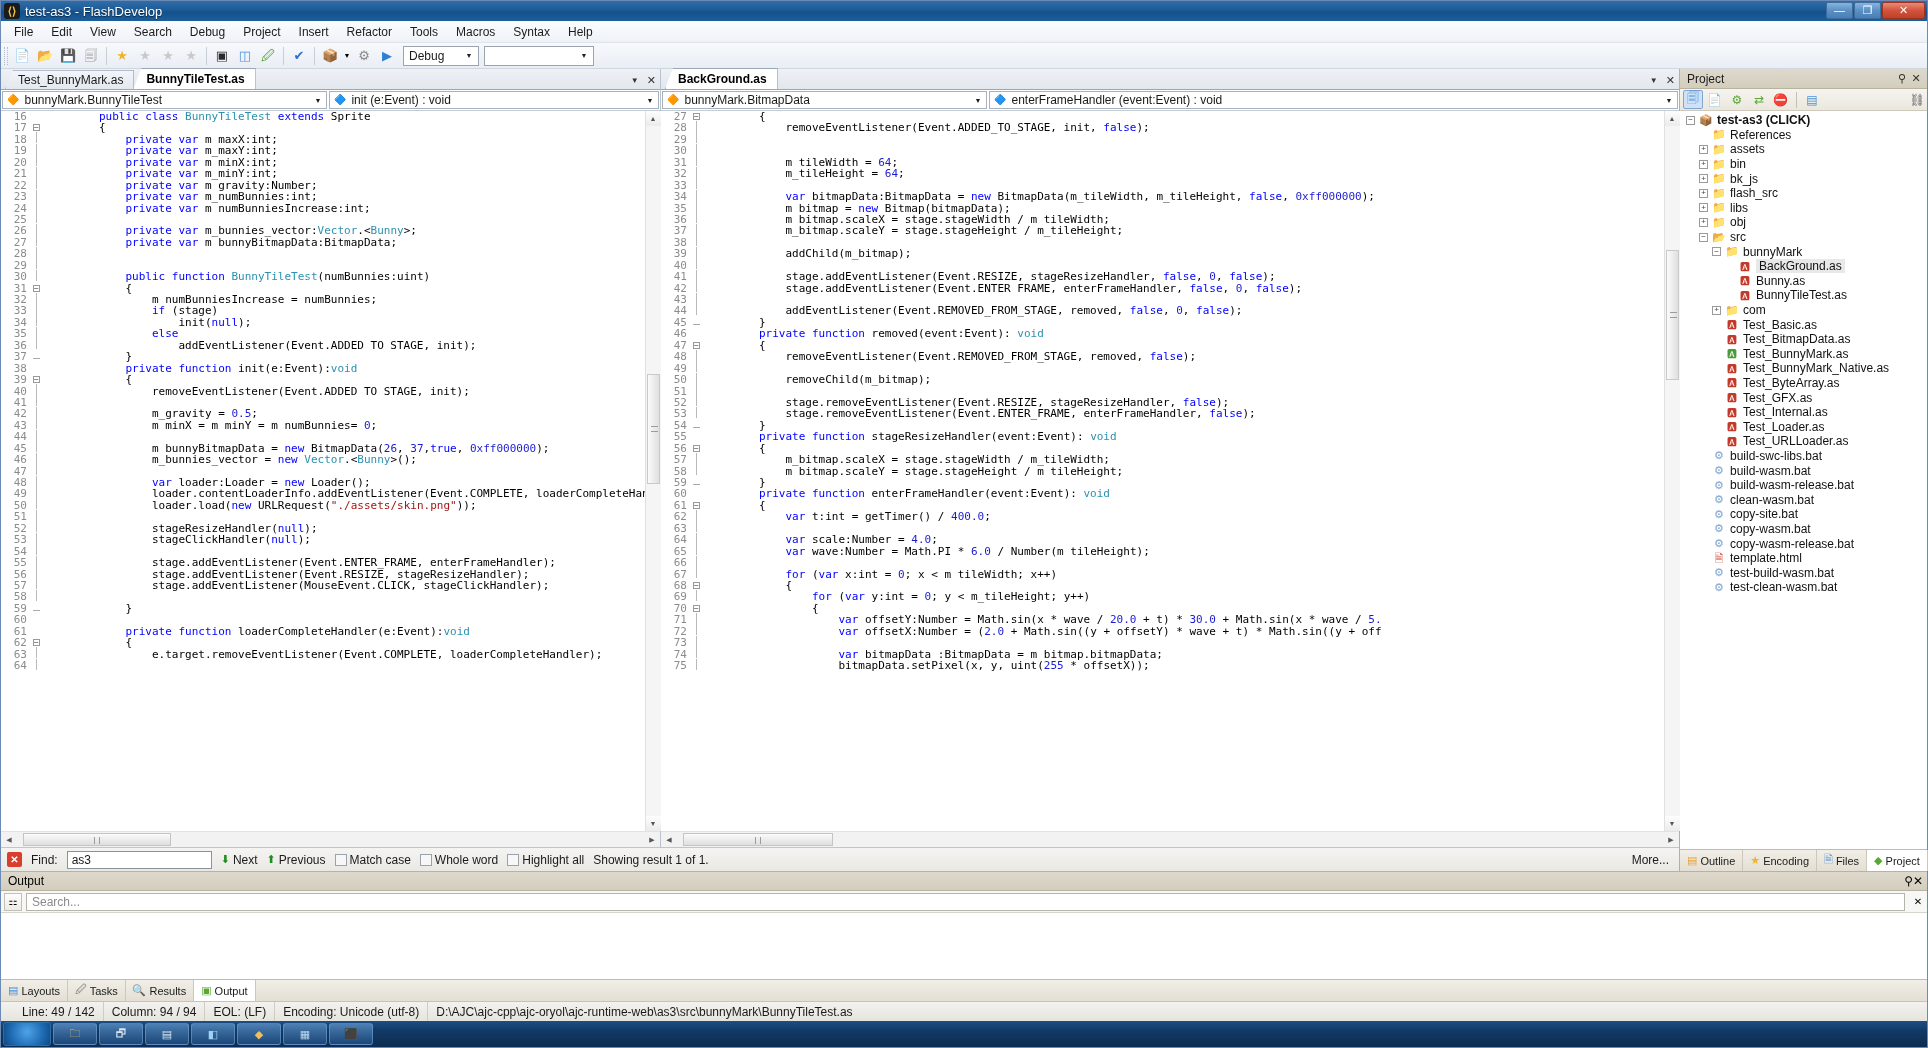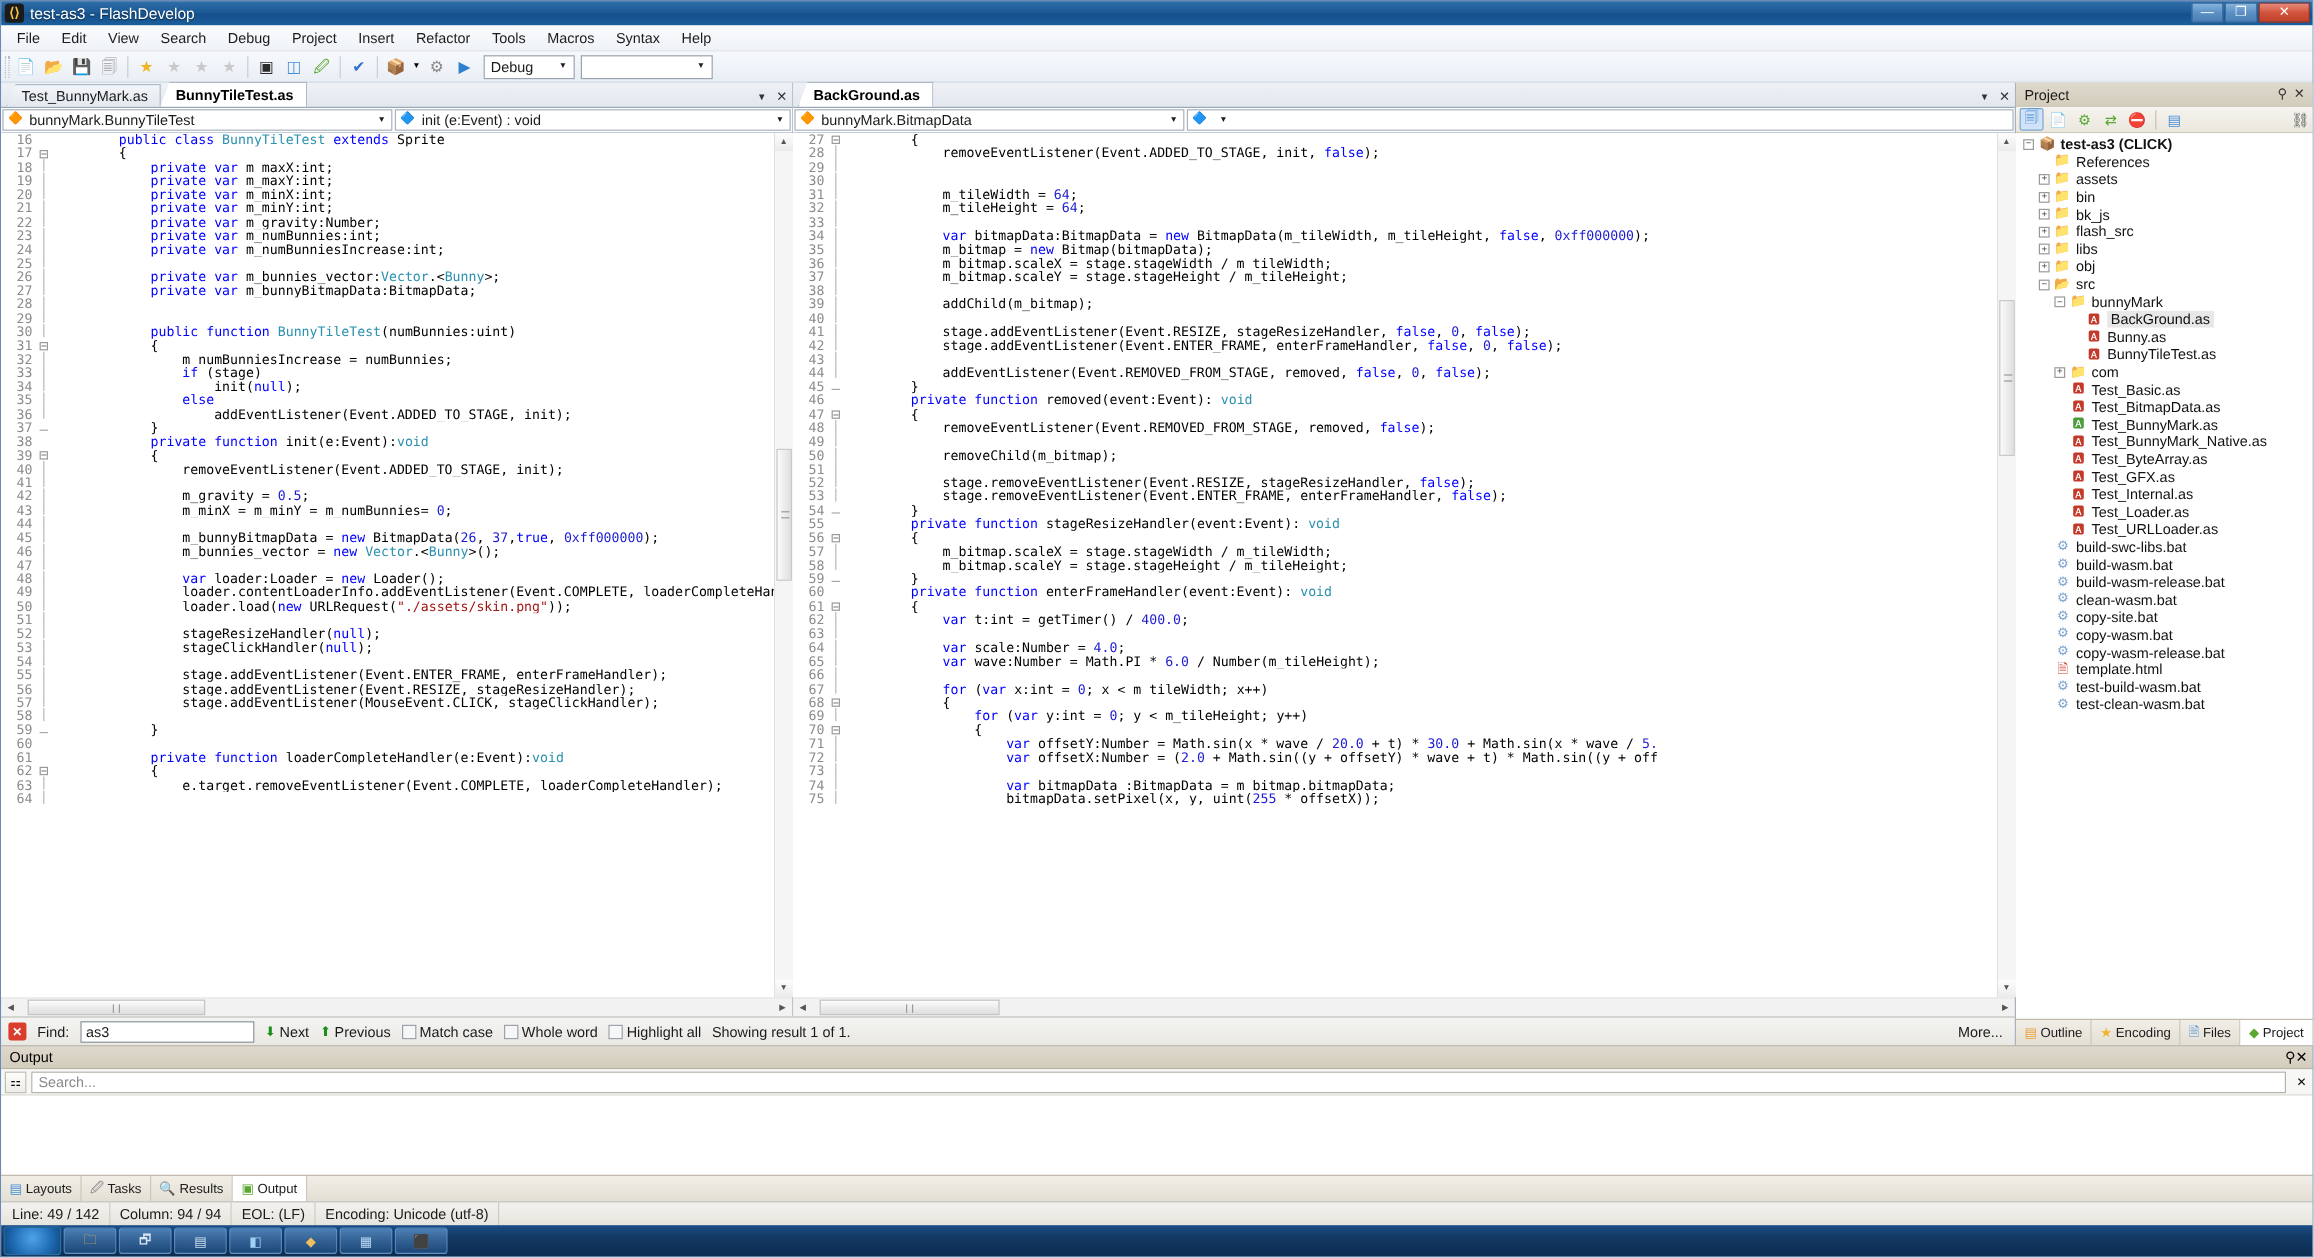--- a/index.html
+++ b/index.html
@@ -298,21 +298,21 @@
   }
 
   
   .statusbar {
     height: 20px; flex: 0 0 20px; display: flex; align-items: center;
     background: linear-gradient(180deg,#f3f2ef 0%, #e6e4dd 100%);
     border-top: 1px solid #c6c3ba;
     font-size: 12px; color: #1a1a1a;
   }
   .sb-cell { padding: 0 8px; border-right: 1px solid #cfccc3; height: 20px; display: flex; align-items: center; white-space: nowrap;}
-  .sb-cell.first { padding-left: 9px; }
+  .sb-cell.first { padding-left: 21px; }
   .sb-cell.last { border-right: none; }
 
   
   .taskbar {
     height: 26px; flex: 0 0 26px;
     background: linear-gradient(180deg,#1b4f86 0%, #123a66 35%, #0d2c50 100%);
     display: flex; align-items: center; gap: 2px; padding-left: 2px;
     position: relative;
   }
   .taskbar .start {
@@ -480,20 +480,21 @@
             </div>
           </div>
           <div class="navrow">
             <div class="navcombo" style="flex:0 0 325px">
               <span class="nico">🔶</span>
               <span class="nlbl">bunnyMark.BitmapData</span>
               <span class="carrow">▼</span>
             </div>
             <div class="navcombo" style="flex:1 1 auto">
               <span class="nico">🔷</span>
+              <span class="nlbl">enterFrameHandler (event:Event) : void</span>
               <span class="carrow">▼</span>
             </div>
           </div>
           <div class="codewrap">
             <div class="code" id="right-code"><div class="cline"><span class="gutter">27</span><span class="fold"><span class="box">−</span></span><span class="ctext">        {</span></div><div class="cline"><span class="gutter">28</span><span class="fold"><span class="bar"></span></span><span class="ctext">            removeEventListener(Event.ADDED_TO_STAGE, init, <span class="kw">false</span>);</span></div><div class="cline"><span class="gutter">29</span><span class="fold"><span class="bar"></span></span><span class="ctext">&nbsp;</span></div><div class="cline"><span class="gutter">30</span><span class="fold"><span class="bar"></span></span><span class="ctext">&nbsp;</span></div><div class="cline"><span class="gutter">31</span><span class="fold"><span class="bar"></span></span><span class="ctext">            m_tileWidth = <span class="num">64</span>;</span></div><div class="cline"><span class="gutter">32</span><span class="fold"><span class="bar"></span></span><span class="ctext">            m_tileHeight = <span class="num">64</span>;</span></div><div class="cline"><span class="gutter">33</span><span class="fold"><span class="bar"></span></span><span class="ctext">&nbsp;</span></div><div class="cline"><span class="gutter">34</span><span class="fold"><span class="bar"></span></span><span class="ctext">            <span class="kw">var </span>bitmapData:BitmapData = <span class="kw">new </span>BitmapData(m_tileWidth, m_tileHeight, <span class="kw">false</span>, <span class="num">0xff000000</span>);</span></div><div class="cline"><span class="gutter">35</span><span class="fold"><span class="bar"></span></span><span class="ctext">            m_bitmap = <span class="kw">new </span>Bitmap(bitmapData);</span></div><div class="cline"><span class="gutter">36</span><span class="fold"><span class="bar"></span></span><span class="ctext">            m_bitmap.scaleX = stage.stageWidth / m_tileWidth;</span></div><div class="cline"><span class="gutter">37</span><span class="fold"><span class="bar"></span></span><span class="ctext">            m_bitmap.scaleY = stage.stageHeight / m_tileHeight;</span></div><div class="cline"><span class="gutter">38</span><span class="fold"><span class="bar"></span></span><span class="ctext">&nbsp;</span></div><div class="cline"><span class="gutter">39</span><span class="fold"><span class="bar"></span></span><span class="ctext">            addChild(m_bitmap);</span></div><div class="cline"><span class="gutter">40</span><span class="fold"><span class="bar"></span></span><span class="ctext">&nbsp;</span></div><div class="cline"><span class="gutter">41</span><span class="fold"><span class="bar"></span></span><span class="ctext">            stage.addEventListener(Event.RESIZE, stageResizeHandler, <span class="kw">false</span>, <span class="num">0</span>, <span class="kw">false</span>);</span></div><div class="cline"><span class="gutter">42</span><span class="fold"><span class="bar"></span></span><span class="ctext">            stage.addEventListener(Event.ENTER_FRAME, enterFrameHandler, <span class="kw">false</span>, <span class="num">0</span>, <span class="kw">false</span>);</span></div><div class="cline"><span class="gutter">43</span><span class="fold"><span class="bar"></span></span><span class="ctext">&nbsp;</span></div><div class="cline"><span class="gutter">44</span><span class="fold"><span class="bar"></span></span><span class="ctext">            addEventListener(Event.REMOVED_FROM_STAGE, removed, <span class="kw">false</span>, <span class="num">0</span>, <span class="kw">false</span>);</span></div><div class="cline"><span class="gutter">45</span><span class="fold"><span class="endbar"></span></span><span class="ctext">        }</span></div><div class="cline"><span class="gutter">46</span><span class="fold"></span><span class="ctext">        <span class="kw">private function </span>removed(event:Event): <span class="kw2">void</span></span></div><div class="cline"><span class="gutter">47</span><span class="fold"><span class="box">−</span></span><span class="ctext">        {</span></div><div class="cline"><span class="gutter">48</span><span class="fold"><span class="bar"></span></span><span class="ctext">            removeEventListener(Event.REMOVED_FROM_STAGE, removed, <span class="kw">false</span>);</span></div><div class="cline"><span class="gutter">49</span><span class="fold"><span class="bar"></span></span><span class="ctext">&nbsp;</span></div><div class="cline"><span class="gutter">50</span><span class="fold"><span class="bar"></span></span><span class="ctext">            removeChild(m_bitmap);</span></div><div class="cline"><span class="gutter">51</span><span class="fold"><span class="bar"></span></span><span class="ctext">&nbsp;</span></div><div class="cline"><span class="gutter">52</span><span class="fold"><span class="bar"></span></span><span class="ctext">            stage.removeEventListener(Event.RESIZE, stageResizeHandler, <span class="kw">false</span>);</span></div><div class="cline"><span class="gutter">53</span><span class="fold"><span class="bar"></span></span><span class="ctext">            stage.removeEventListener(Event.ENTER_FRAME, enterFrameHandler, <span class="kw">false</span>);</span></div><div class="cline"><span class="gutter">54</span><span class="fold"><span class="endbar"></span></span><span class="ctext">        }</span></div><div class="cline"><span class="gutter">55</span><span class="fold"></span><span class="ctext">        <span class="kw">private function </span>stageResizeHandler(event:Event): <span class="kw2">void</span></span></div><div class="cline"><span class="gutter">56</span><span class="fold"><span class="box">−</span></span><span class="ctext">        {</span></div><div class="cline"><span class="gutter">57</span><span class="fold"><span class="bar"></span></span><span class="ctext">            m_bitmap.scaleX = stage.stageWidth / m_tileWidth;</span></div><div class="cline"><span class="gutter">58</span><span class="fold"><span class="bar"></span></span><span class="ctext">            m_bitmap.scaleY = stage.stageHeight / m_tileHeight;</span></div><div class="cline"><span class="gutter">59</span><span class="fold"><span class="endbar"></span></span><span class="ctext">        }</span></div><div class="cline"><span class="gutter">60</span><span class="fold"></span><span class="ctext">        <span class="kw">private function </span>enterFrameHandler(event:Event): <span class="kw2">void</span></span></div><div class="cline"><span class="gutter">61</span><span class="fold"><span class="box">−</span></span><span class="ctext">        {</span></div><div class="cline"><span class="gutter">62</span><span class="fold"><span class="bar"></span></span><span class="ctext">            <span class="kw">var </span>t:int = getTimer() / <span class="num">400.0</span>;</span></div><div class="cline"><span class="gutter">63</span><span class="fold"><span class="bar"></span></span><span class="ctext">&nbsp;</span></div><div class="cline"><span class="gutter">64</span><span class="fold"><span class="bar"></span></span><span class="ctext">            <span class="kw">var </span>scale:Number = <span class="num">4.0</span>;</span></div><div class="cline"><span class="gutter">65</span><span class="fold"><span class="bar"></span></span><span class="ctext">            <span class="kw">var </span>wave:Number = Math.PI * <span class="num">6.0</span> / Number(m_tileHeight);</span></div><div class="cline"><span class="gutter">66</span><span class="fold"><span class="bar"></span></span><span class="ctext">&nbsp;</span></div><div class="cline"><span class="gutter">67</span><span class="fold"><span class="bar"></span></span><span class="ctext">            <span class="kw">for </span>(<span class="kw">var </span>x:int = <span class="num">0</span>; x &lt; m_tileWidth; x++)</span></div><div class="cline"><span class="gutter">68</span><span class="fold"><span class="box">−</span></span><span class="ctext">            {</span></div><div class="cline"><span class="gutter">69</span><span class="fold"><span class="bar"></span></span><span class="ctext">                <span class="kw">for </span>(<span class="kw">var </span>y:int = <span class="num">0</span>; y &lt; m_tileHeight; y++)</span></div><div class="cline"><span class="gutter">70</span><span class="fold"><span class="box">−</span></span><span class="ctext">                {</span></div><div class="cline"><span class="gutter">71</span><span class="fold"><span class="bar"></span></span><span class="ctext">                    <span class="kw">var </span>offsetY:Number = Math.sin(x * wave / <span class="num">20.0</span> + t) * <span class="num">30.0</span> + Math.sin(x * wave / <span class="num">5.</span></span></div><div class="cline"><span class="gutter">72</span><span class="fold"><span class="bar"></span></span><span class="ctext">                    <span class="kw">var </span>offsetX:Number = (<span class="num">2.0</span> + Math.sin((y + offsetY) * wave + t) * Math.sin((y + off</span></div><div class="cline"><span class="gutter">73</span><span class="fold"><span class="bar"></span></span><span class="ctext">&nbsp;</span></div><div class="cline"><span class="gutter">74</span><span class="fold"><span class="bar"></span></span><span class="ctext">                    <span class="kw">var </span>bitmapData :BitmapData = m_bitmap.bitmapData;</span></div><div class="cline"><span class="gutter">75</span><span class="fold"><span class="bar"></span></span><span class="ctext">                    bitmapData.setPixel(x, y, uint(<span class="num">255</span> * offsetX));</span></div></div>
             <div class="vscroll">
               <div class="vs-btn">▲</div>
               <div class="vs-track">
                 <div class="vs-thumb" style="top:18%;height:130px;">
                     <span class="grip"></span>
@@ -797,20 +798,21 @@
         <span>Output</span>
       </div>
     </div>
   </div>
 
   <div class="statusbar">
     <div class="sb-cell first">Line: 49 / 142</div>
     <div class="sb-cell">Column: 94 / 94</div>
     <div class="sb-cell">EOL: (LF)</div>
     <div class="sb-cell">Encoding: Unicode (utf-8)</div>
+    <div class="sb-cell last">D:\AJC\ajc-cpp\ajc-oryol\ajc-runtime-web\as3\src\bunnyMark\BunnyTileTest.as</div>
   </div>
 
   <div class="taskbar">
     <div class="start"></div>
     <div class="tbitem">
         <span style="color:#e8b84d">🗀</span>
       </div>
     <div class="tbitem">
         <span style="color:#d8e4f0">🗗</span>
       </div>

